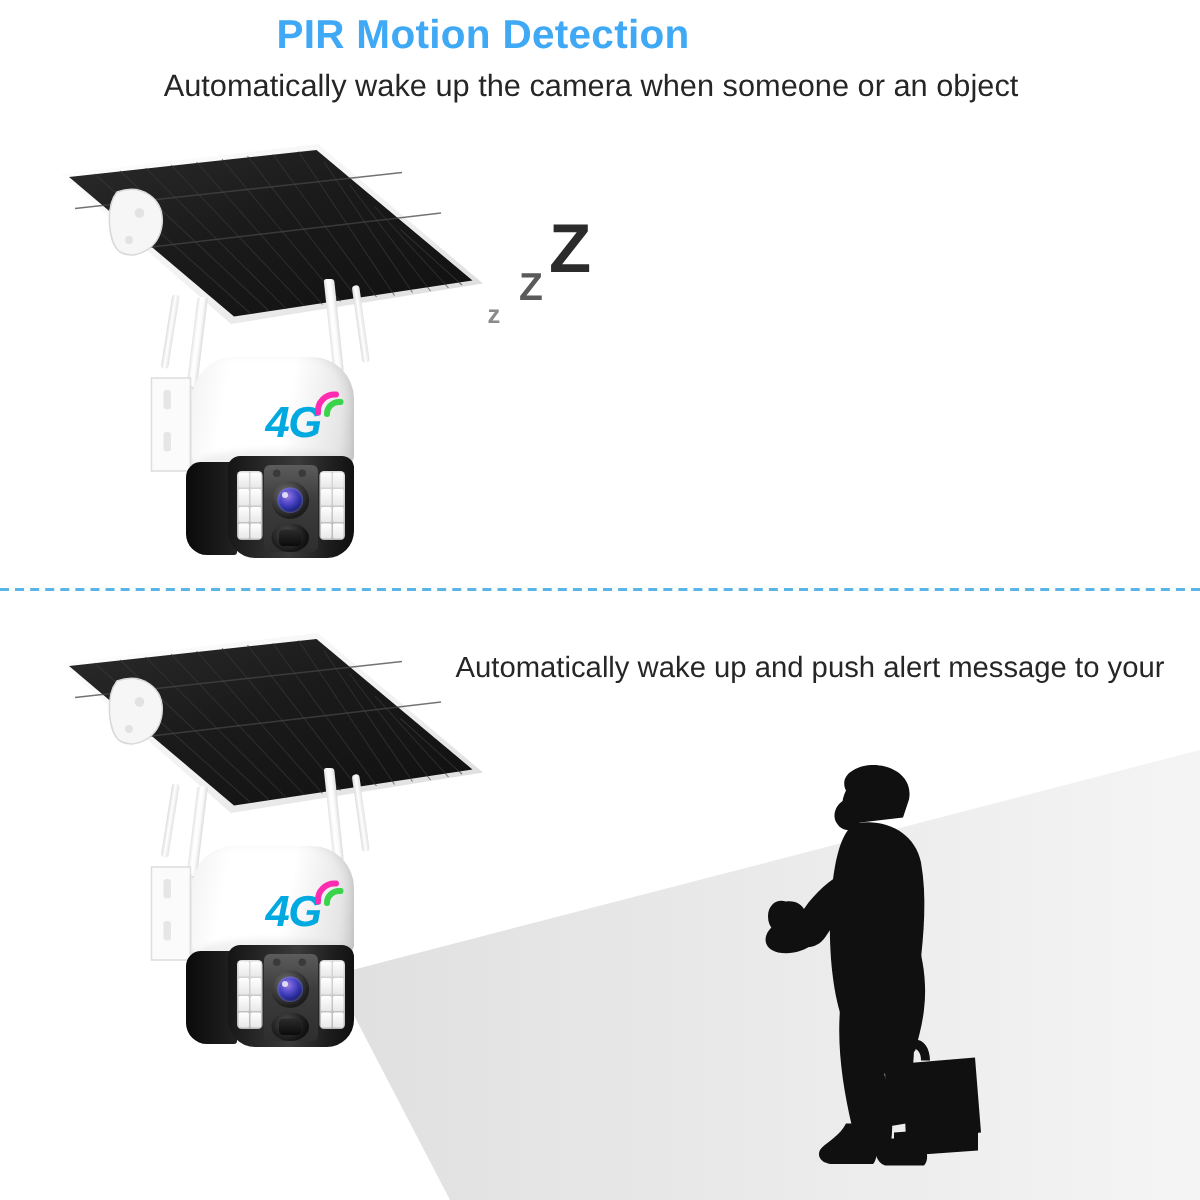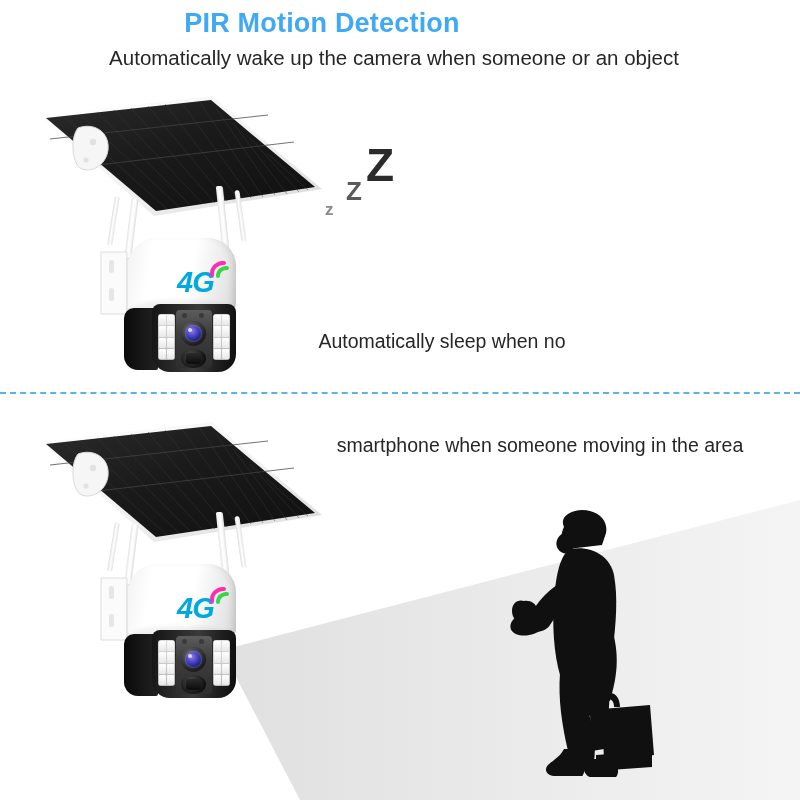--- a/index.html
+++ b/index.html
@@ -307,38 +307,37 @@
       <div class="ir-led"></div>
         <div class="ir-led"></div>
     </div>
   </div>
 
   <div class="zz" id="z-big">Z</div>
   <div class="zz" id="z-mid">Z</div>
   <div class="zz" id="z-small">z</div>
 
   <div class="copy" id="copy-sleep">
-    <span class="ln">Automatically sleep when no</span>
   </div>
 
   <div id="divider"></div>
 
   <svg id="beam" width="800" height="400" viewBox="0 0 800 400">
     <defs>
       <linearGradient id="beamgrad" x1="0" y1="0" x2="1" y2="0">
         <stop offset="0" stop-color="#dedede" stop-opacity="0.95"></stop>
         <stop offset="55%" stop-color="#eaeaea" stop-opacity="0.95"></stop>
         <stop offset="100%" stop-color="#f3f3f3" stop-opacity="0.9"></stop>
       </linearGradient>
     </defs>
     <polygon points="222,250 800,100 800,400 300,400" fill="url(#beamgrad)"></polygon>
   </svg>
 
   <div class="copy" id="copy-wake">
-    <span class="ln">smartphone when someone moving in the area</span>
+    <span class="ln">Automatically wake up and push alert message to your</span>
   </div>
 
   <div class="unit" id="unit-bottom" style="left:0;top:0;">
 
     <div class="panel-wrap" style="left:36px;top:418px;">
       <svg class="panel-svg" width="290" height="130" viewBox="0 0 290 130">
         <polygon points="4,24 176,4 286,97 118,124" fill="url(#pframe)"></polygon>
         <polygon points="10,26 175,8 279,95 120,119" fill="url(#pg1)"></polygon>
         <g stroke="#3a3a3a" stroke-width="0.7" opacity="0.65">
           <line x1="27" y1="24" x2="131" y2="117"></line>

